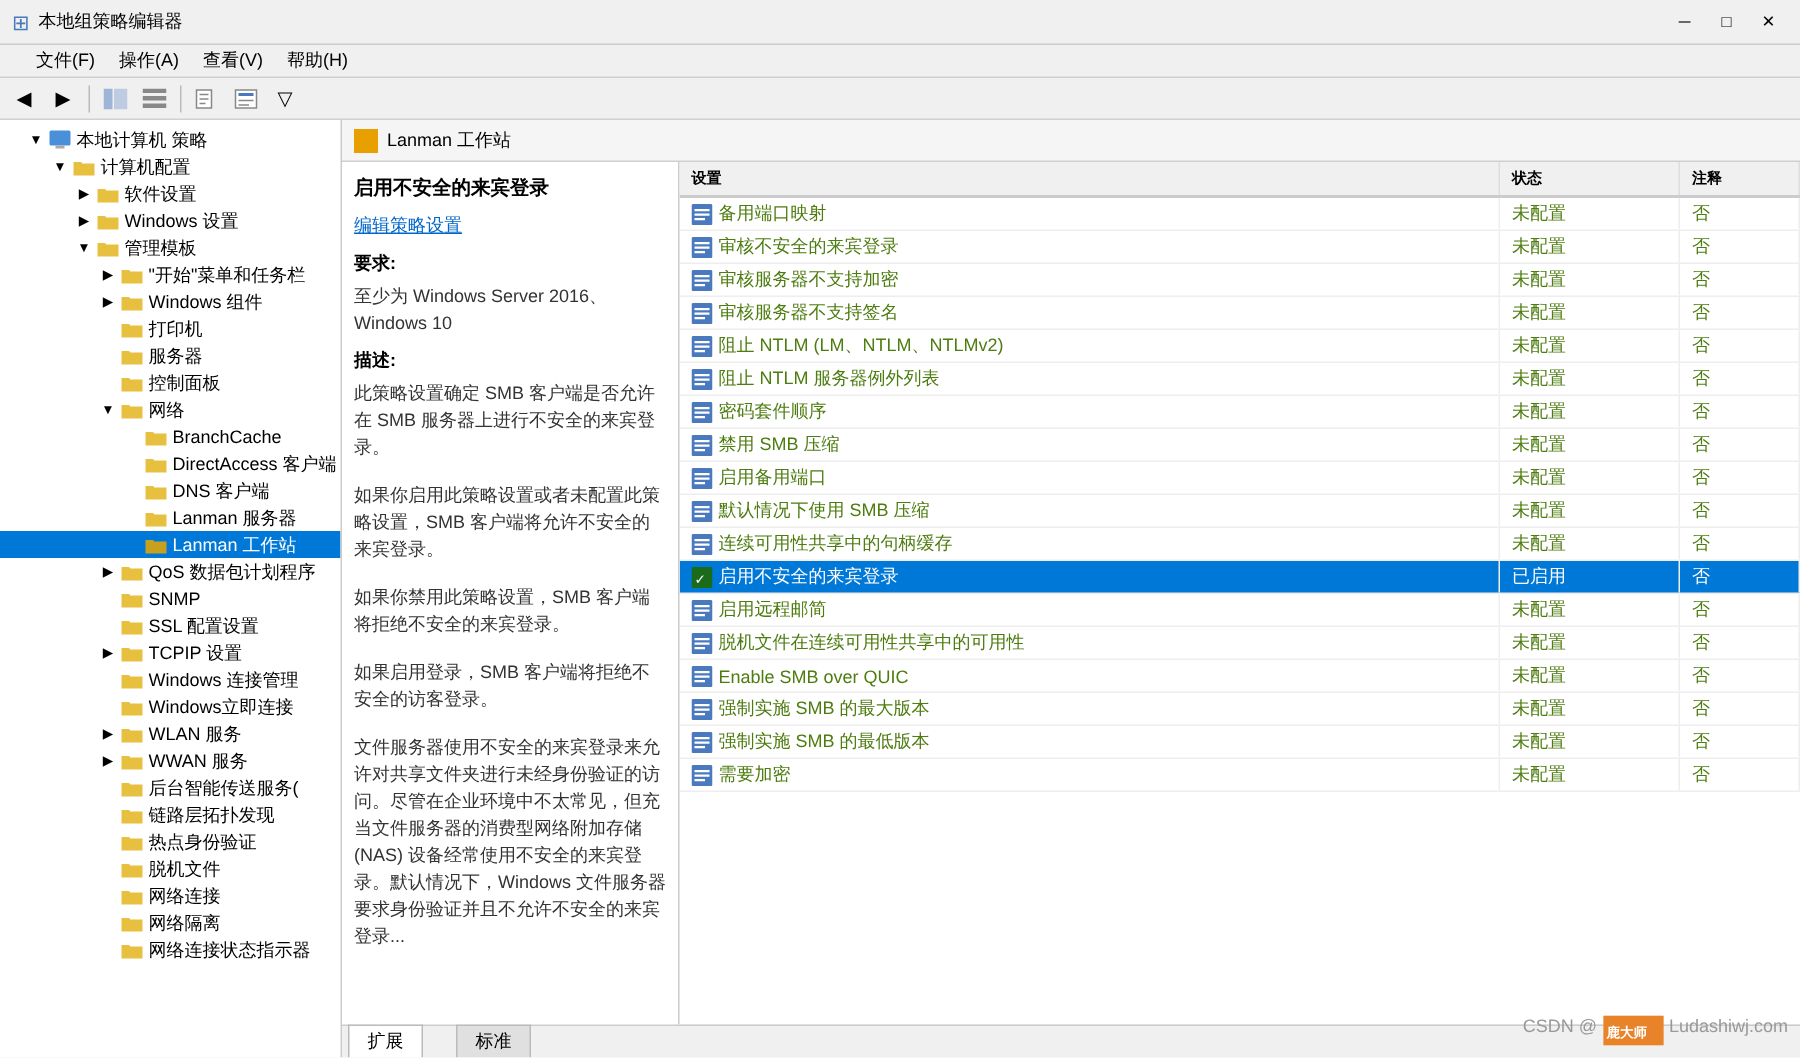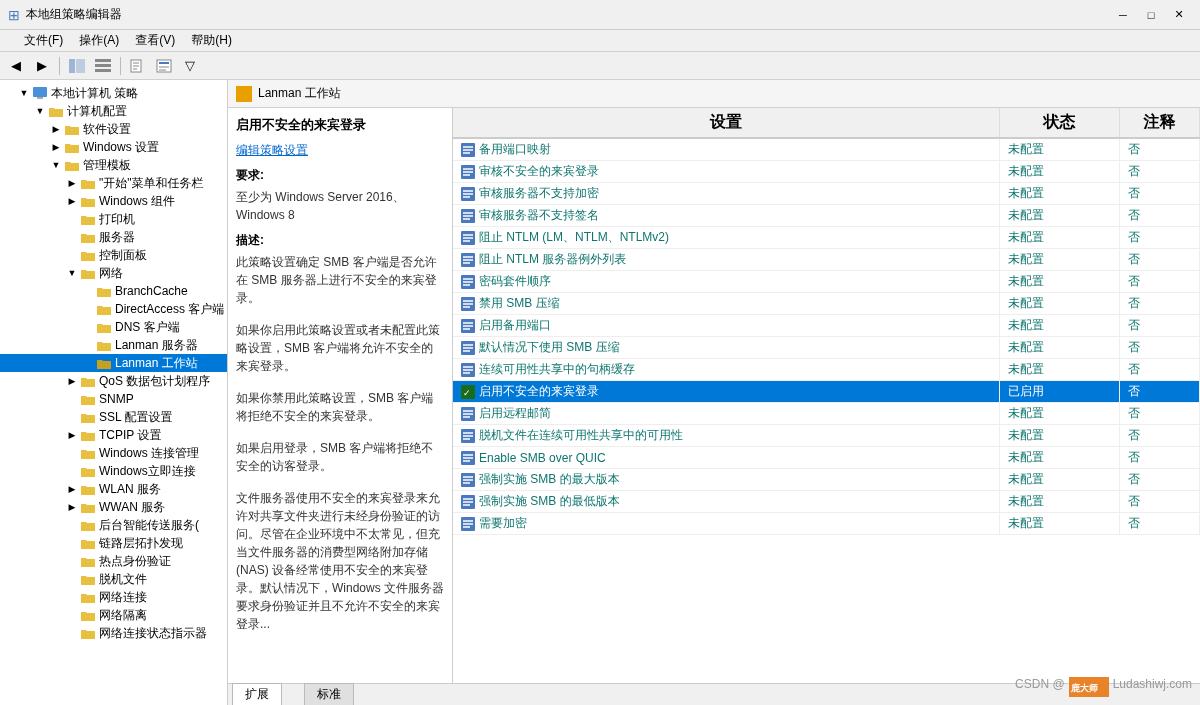--- a/index.html
+++ b/index.html
@@ -221,41 +221,40 @@
       display: grid;
       grid-template-columns: 1fr 120px 80px;
       background: #f0f0f0;
       border-bottom: 2px solid #ccc;
       position: sticky;
       top: 0;
       z-index: 10;
     }
     .settings-header-cell {
       padding: 4px 8px;
-      font-size: 16px;
+      font-size: 10px;
       font-weight: bold;
       border-right: 1px solid #ddd;
       cursor: pointer;
-      text-align: center;
     }
     .settings-row {
       display: grid;
       grid-template-columns: 1fr 120px 80px;
       border-bottom: 1px solid #eee;
       min-height: 20px;
     }
     .settings-row.selected { background: #0078d7; color: white; }
     .settings-row.selected .settings-cell { color: white; }
     .settings-cell {
       padding: 2px 8px;
       font-size: 12px;
       display: flex;
       align-items: center;
       border-right: 1px solid #eee;
-      color: #0f766e;
+      color: #4d7c0f;
     }
     .settings-cell-icon {
       width: 14px;
       height: 14px;
       margin-right: 4px;
       flex-shrink: 0;
       display: inline-flex;
       align-items: center;
       justify-content: center;
     }
@@ -824,21 +823,21 @@
     </div>
 
     <div class="content-area">
 
       <div class="desc-panel">
         <div class="desc-title">启用不安全的来宾登录</div>
         <div style="margin-bottom:8px;">
           <a class="desc-link">编辑策略设置</a>
         </div>
         <div class="desc-section-title">要求:</div>
-        <div class="desc-text">至少为 Windows Server 2016、Windows 8</div>
+        <div class="desc-text">至少为 Windows Server 2016、Windows 10</div>
         <div class="desc-section-title">描述:</div>
         <div class="desc-text">此策略设置确定 SMB 客户端是否允许在 SMB 服务器上进行不安全的来宾登录。</div>
         <br>
         <div class="desc-text">如果你启用此策略设置或者未配置此策略设置，SMB 客户端将允许不安全的来宾登录。</div>
         <br>
         <div class="desc-text">如果你禁用此策略设置，SMB 客户端将拒绝不安全的来宾登录。</div>
         <br>
         <div class="desc-text">如果启用登录，SMB 客户端将拒绝不安全的访客登录。</div>
         <br>
         <div class="desc-text">文件服务器使用不安全的来宾登录来允许对共享文件夹进行未经身份验证的访问。尽管在企业环境中不太常见，但充当文件服务器的消费型网络附加存储 (NAS) 设备经常使用不安全的来宾登录。默认情况下，Windows 文件服务器要求身份验证并且不允许不安全的来宾登录...</div>

